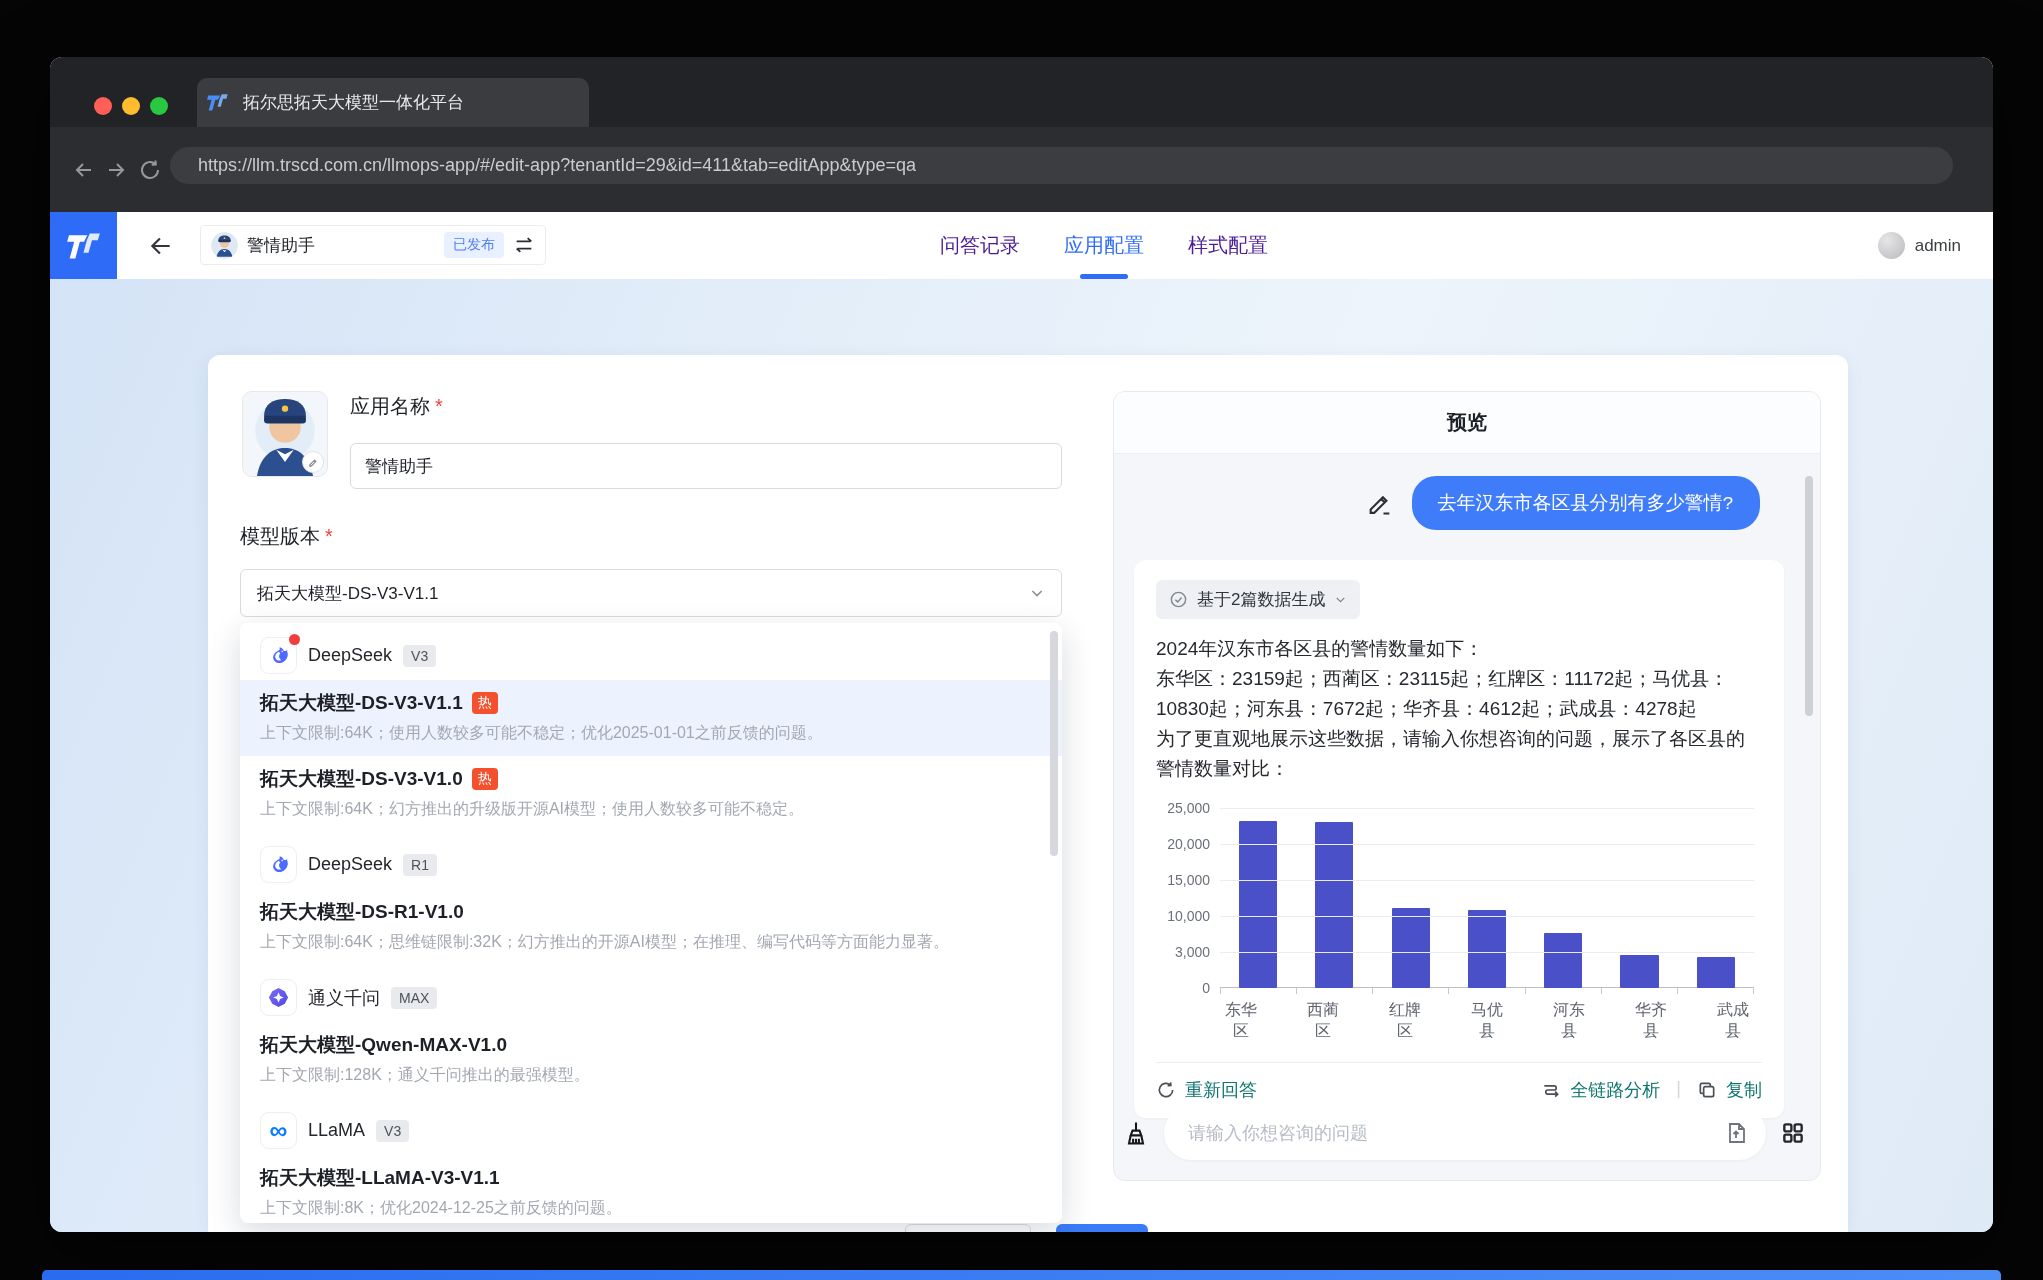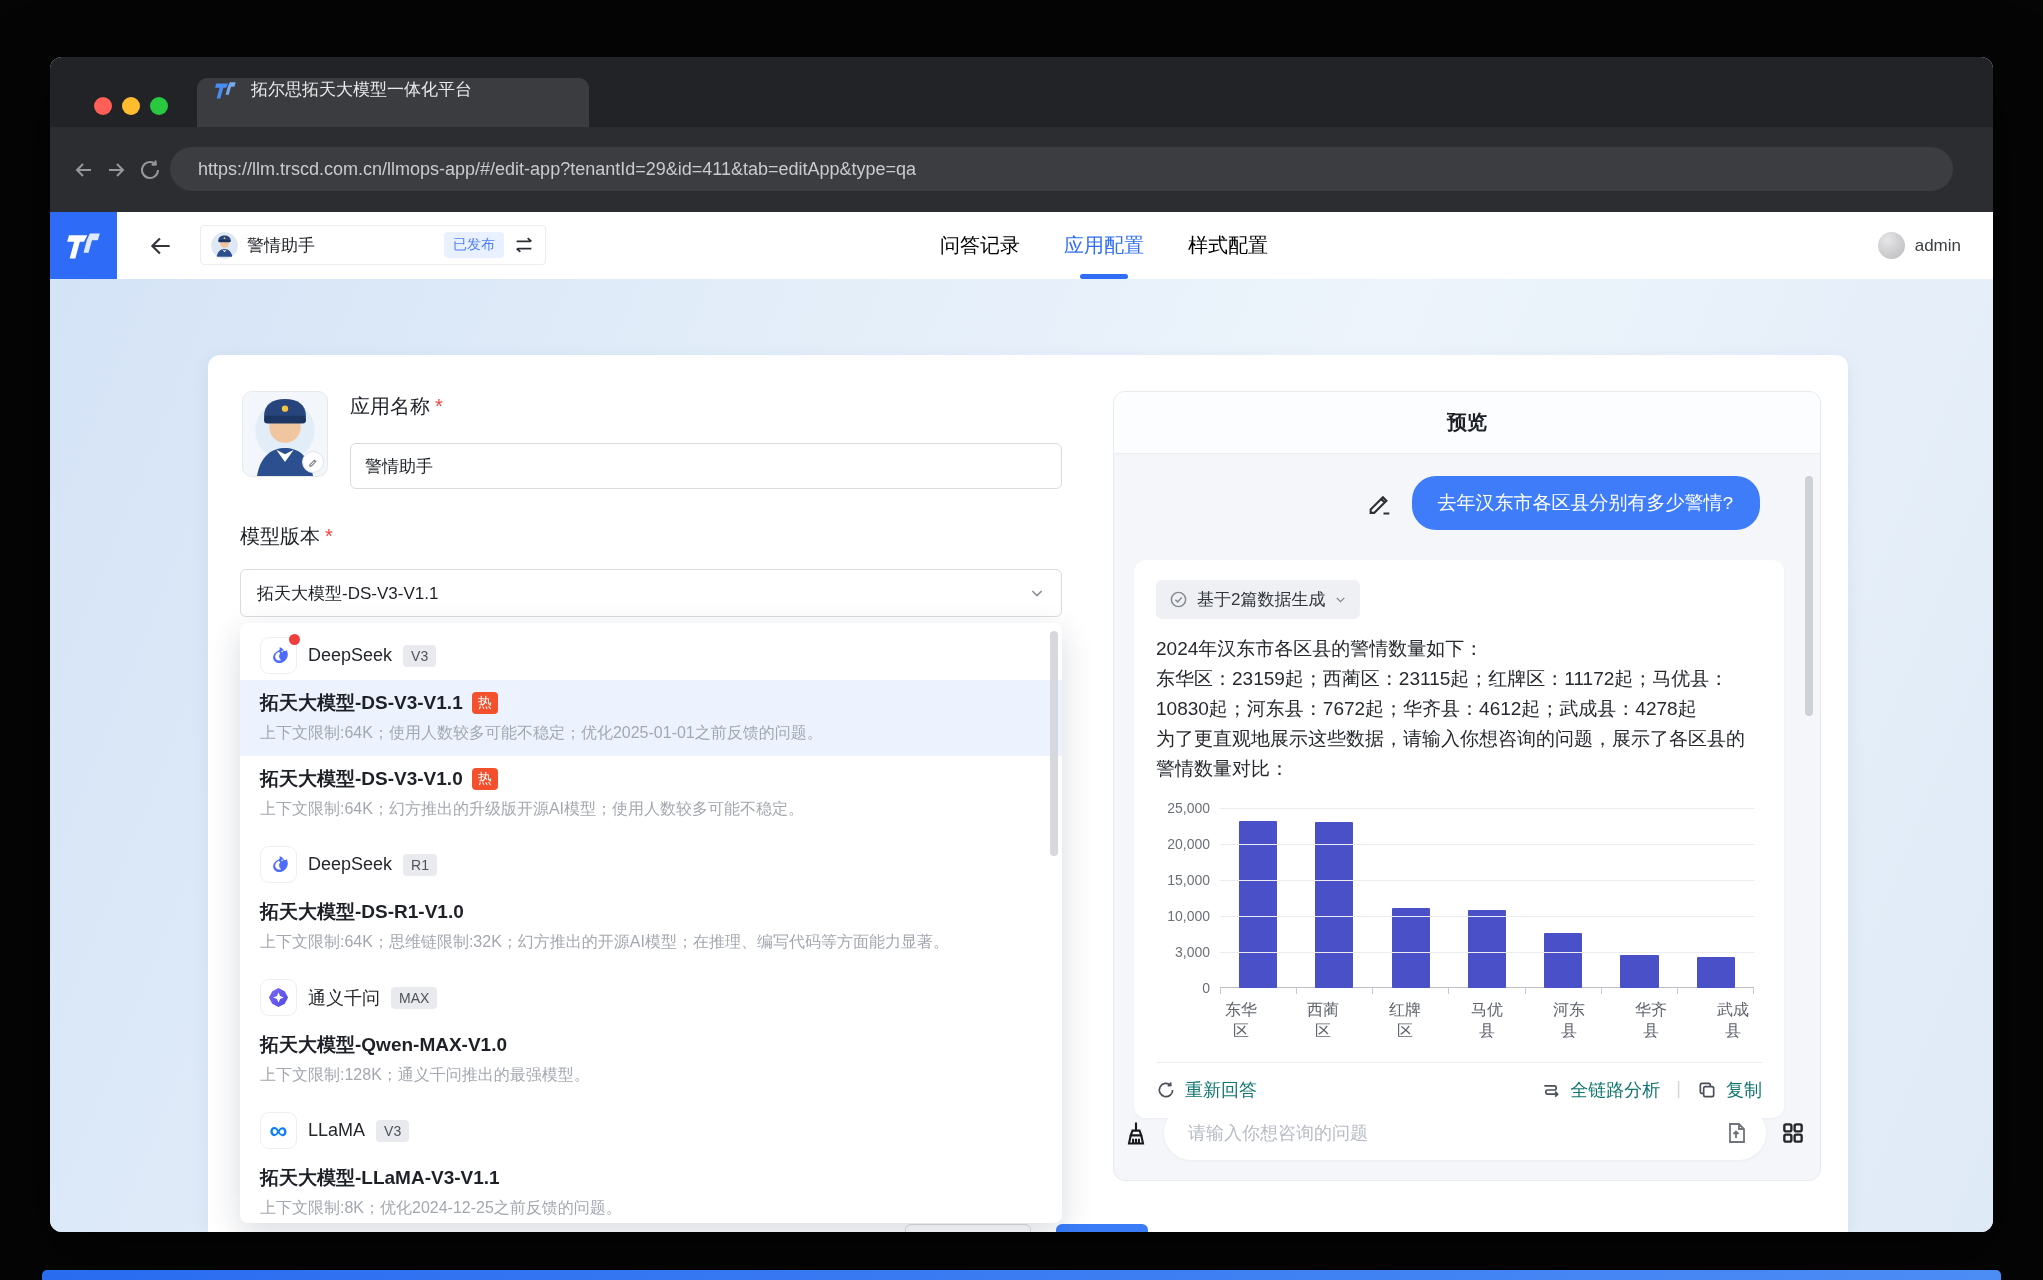--- a/index.html
+++ b/index.html
@@ -11,41 +11,41 @@
 
   
   .window { position:absolute; left:50px; top:57px; width:1943px; height:1175px;
     border-radius:12px; overflow:hidden; background:#fff; box-shadow:0 22px 70px rgba(0,0,0,.65); }
   .titlebar { position:relative; height:70px; background:#222326; }
   .traffic { position:absolute; top:40px; width:18px; height:18px; border-radius:50%; }
   .t-red { left:44px; background:#ff5f57; }
   .t-yellow { left:72px; background:#febc2e; }
   .t-green { left:100px; background:#28c840; }
   .btab { position:absolute; left:147px; top:21px; width:392px; height:49px;
-    background:#3b3c3f; border-radius:10px 10px 0 0; display:flex; align-items:flex-start; padding:0 16px; gap:12px; }
+    background:#3b3c3f; border-radius:10px 10px 0 0; display:flex; align-items:center; padding:0 8px; gap:12px; }
   .btab-title { color:#e8e9eb; font-size:17px; white-space:nowrap; }
   .urlrow { position:relative; height:85px; background:#2c2d30; }
   .nav-ico { position:absolute; top:31px; width:24px; height:24px; color:#94979b; }
-  .url-pill { position:absolute; left:120px; right:40px; top:20px; height:44px;
+  .url-pill { position:absolute; left:120px; right:40px; top:20px; height:37px;
     background:#3c3d41; border-radius:22px; display:flex; align-items:center; padding:0 28px; }
   .url-text { color:#c9cbce; font-size:18px; white-space:nowrap; overflow:hidden; }
 
   
   .appnav { position:relative; height:67px; background:#fff; }
   .logo-sq { position:absolute; left:0; top:0; width:67px; height:67px; background:#2e6bf6;
     display:flex; align-items:center; justify-content:center; }
   .back-arrow { position:absolute; left:98px; top:21px; width:26px; height:26px; color:#33363b; cursor:pointer; }
   .app-pill { position:absolute; left:150px; top:13px; height:40px; width:346px;
     border:1px solid #ececee; border-radius:4px; display:flex; align-items:center; padding:0 10px; gap:9px; }
   .app-avatar { width:27px; height:27px; border-radius:50%; overflow:hidden; flex:none; }
   .app-name { font-size:17px; color:#23262b; flex:1; }
   .pub-badge { background:#e9f0ff; color:#4d7ef2; font-size:14px; padding:4px 9px; border-radius:4px; white-space:nowrap; }
   .swap-ico { width:22px; height:22px; color:#2b2e33; flex:none; cursor:pointer; }
   .nav-tabs { position:absolute; left:890px; top:0; height:67px; display:flex; gap:44px; align-items:center; }
-  .nav-tab { font-size:20px; color:#000000; cursor:pointer; position:relative; height:100%; display:flex; align-items:center; }
+  .nav-tab { font-size:20px; color:#4c1d95; cursor:pointer; position:relative; height:100%; display:flex; align-items:center; }
   .nav-tab.active { color:#2f6df6; }
   .nav-tab.active::after { content:""; position:absolute; left:50%; transform:translateX(-50%);
     bottom:0; width:48px; height:5px; border-radius:3px; background:#2f6df6; }
   .admin-box { position:absolute; right:32px; top:0; height:67px; display:flex; align-items:center; gap:10px; }
   .admin-avatar { width:27px; height:27px; border-radius:50%;
     background:radial-gradient(circle at 35% 30%,#e6e6e8,#b9b9bd); }
   .admin-name { font-size:17px; color:#3c4043; }
 
   
   .content { position:relative; height:953px;

